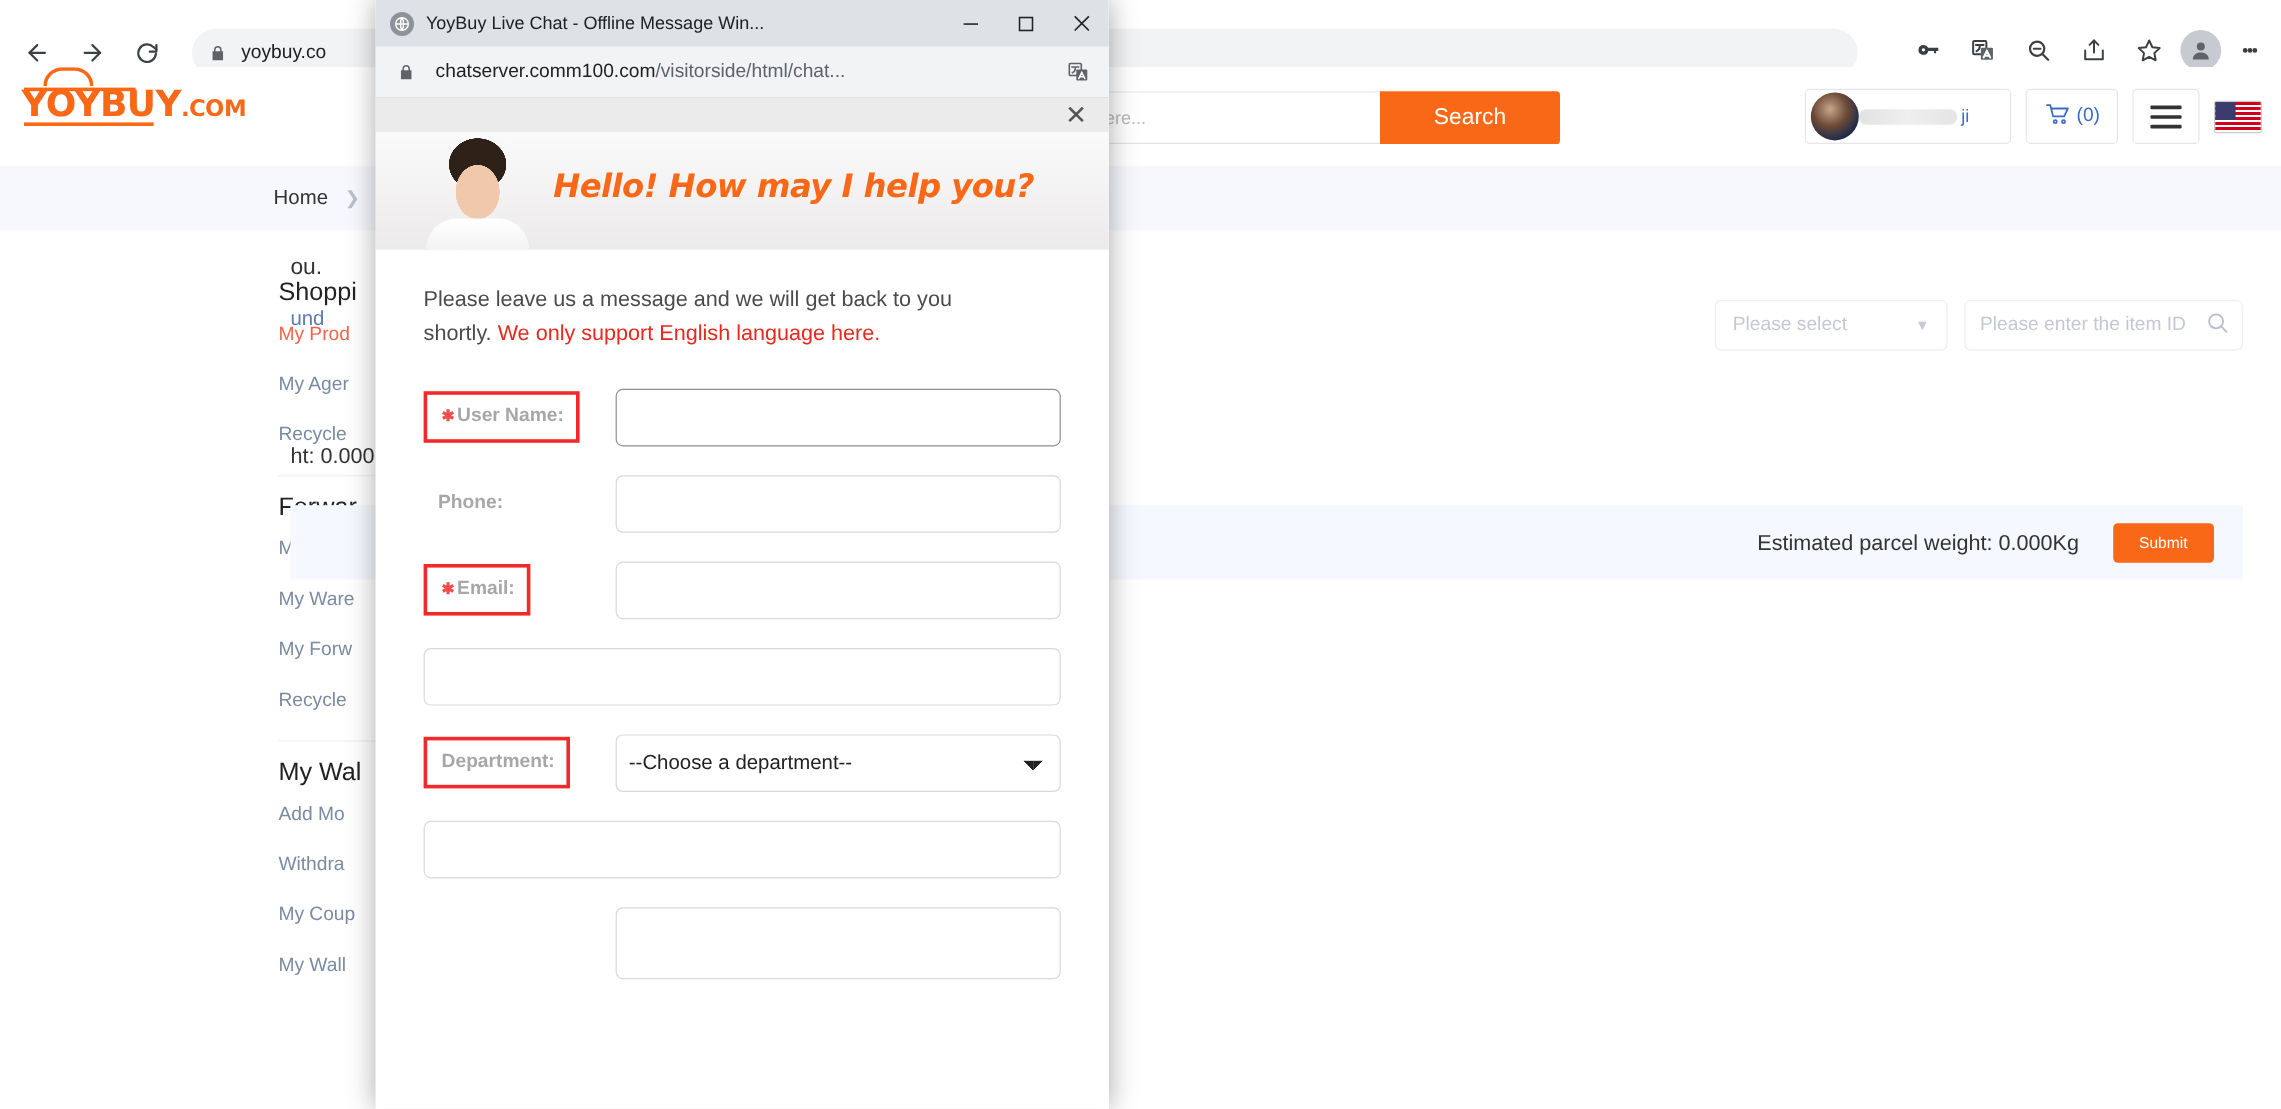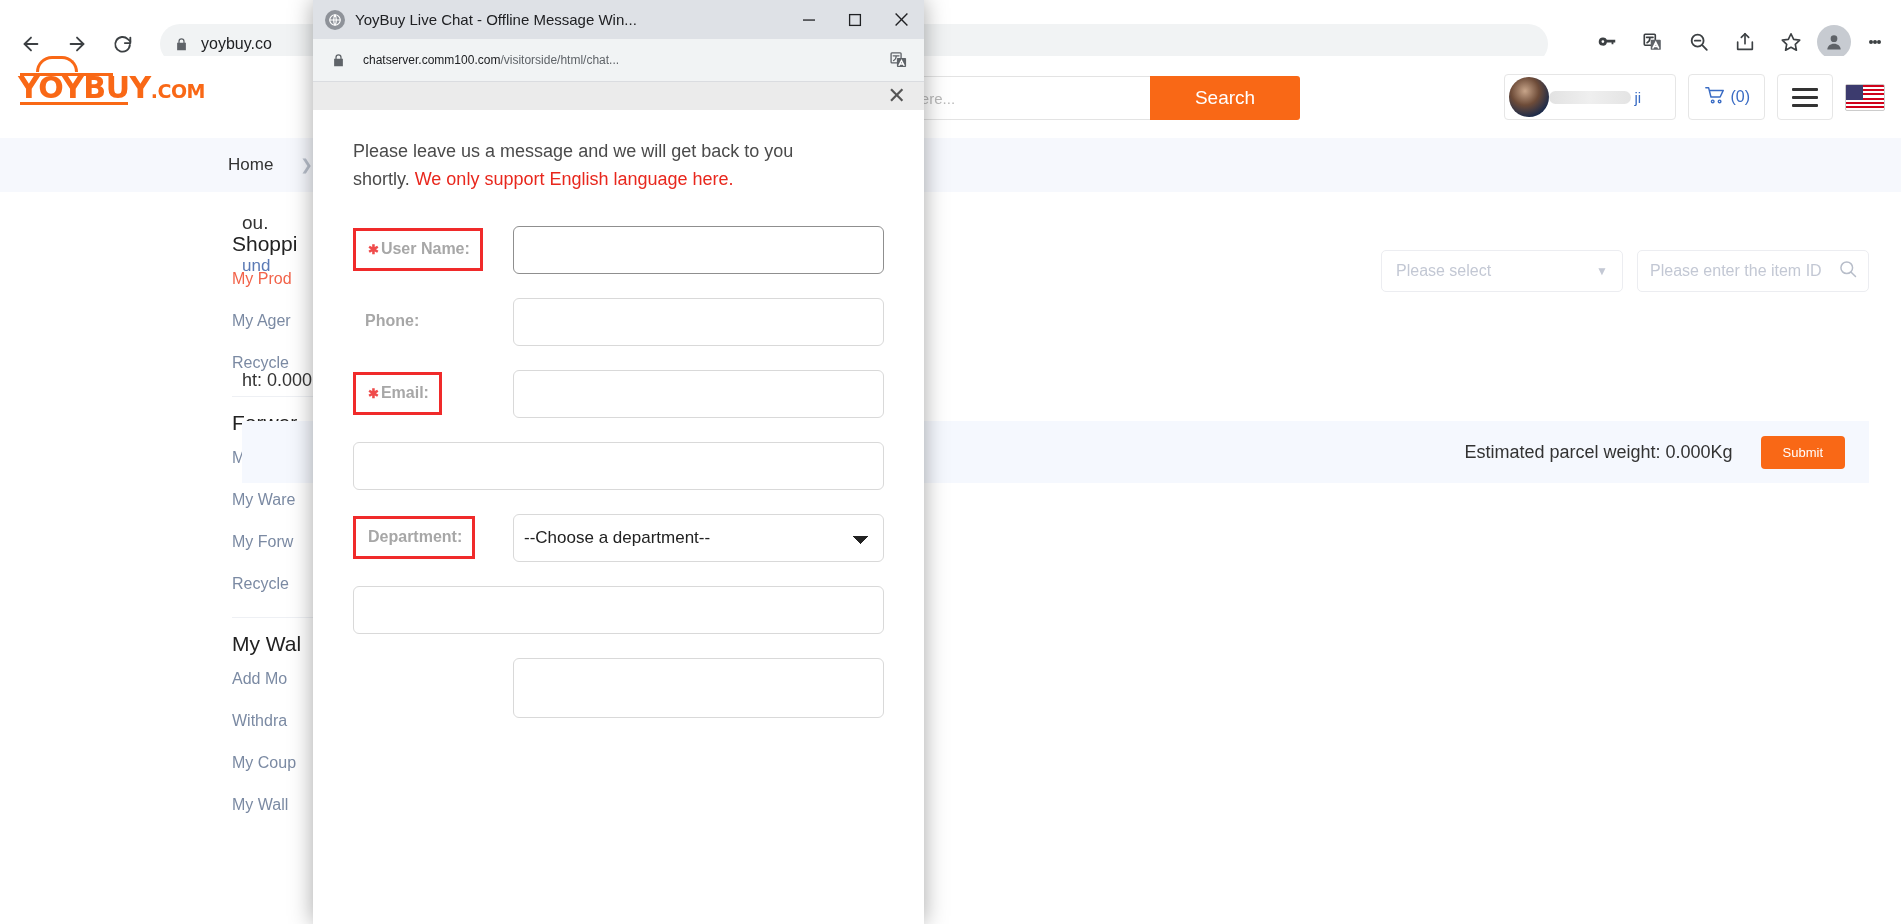--- a/index.html
+++ b/index.html
@@ -116,21 +116,21 @@
     width: 40px; height: 27px; border-radius:2px; overflow:hidden; position:relative;
     background: repeating-linear-gradient(#d0021b 0 2.1px, #fff 2.1px 4.2px);
     border:1px solid #ccc;
   }
   .flag .canton {
     position:absolute; left:0; top:0; width: 17px; height: 15px; background:#3c3b6e;
   }
 
   .breadcrumb-bar {
     height: 54px; background:#f6f8fd; display:flex; align-items:center;
-    padding-left: 228px; font-size: 17px; color:#333; gap: 27px;
+    padding-left: 228px; font-size: 17px; color:#333; gap: 14px;
   }
   .breadcrumb-bar .chev { color:#b9c0cc; font-size: 15px; }
 
   .body-row { display:flex; }
   .sidebar { width: 228px; padding: 26px 0 0 232px; }
   .side-group { margin-bottom: 10px; }
   .side-title {
     font-size: 21px; color:#222; margin: 14px 0 14px 0; white-space:nowrap;
   }
   .side-link {
@@ -138,21 +138,21 @@
   }
   .side-link.active { color:#f2634a; }
   .side-sep { border-top:1px solid #eef0f4; margin: 6px 0 4px 0; width: 160px; }
 
   .main { flex:1; padding: 20px 32px 0 10px; }
   .main-note { font-size: 19px; color:#333; margin-bottom: 22px; }
   .tabs-row { display:flex; align-items:center; gap: 42px; margin-bottom: 8px; position:relative; }
   .tab { font-size: 17px; color:#5b7ab5; }
   .filters { position:absolute; right: 0; top:-6px; display:flex; gap: 14px; }
   .sel-box {
-    width: 242px; height: 42px; border:1px solid #ecedf1; border-radius:5px;
+    width: 194px; height: 42px; border:1px solid #ecedf1; border-radius:5px;
     display:flex; align-items:center; justify-content:space-between;
     padding: 0 14px; color:#c3c8d4; font-size: 16px; background:#fff;
   }
   .sel-box .cv { color:#c3c8d4; font-size: 12px; }
   .find-box {
     width: 232px; height: 42px; border:1px solid #ecedf1; border-radius:5px;
     display:flex; align-items:center; padding: 0 12px; color:#c3c8d4; font-size: 16px;
     background:#fff; overflow:hidden; position:relative;
   }
   .find-box .mag { position:absolute; right: 10px; color:#b7bdc9; }
@@ -205,21 +205,21 @@
     flex:1; font-size: 15px; color:#202124; white-space:nowrap; overflow:hidden;
   }
   .pop-wbtns { display:flex; align-items:stretch; height: 39px; }
   .pop-wbtn {
     width: 46px; display:flex; align-items:center; justify-content:center; color:#202124;
   }
   .pop-urlbar {
     height: 43px; background:#f1f3f4; display:flex; align-items:center;
     padding: 0 12px; gap: 12px; border-bottom:1px solid #dadce0;
   }
-  .pop-url { flex:1; font-size: 12px; color:#202124; white-space:nowrap; overflow:hidden; }
+  .pop-url { flex:1; font-size: 16px; color:#202124; white-space:nowrap; overflow:hidden; }
   .pop-url .dim { color:#5f6368; }
   .tr-ico {
     width: 26px; height: 26px; flex:none; display:flex; align-items:center; justify-content:center;
   }
   .pop-closerow {
     height: 28px; background:#ebebeb; display:flex; align-items:center; justify-content:flex-end;
     padding-right: 18px;
   }
   .pop-x { font-size: 22px; color:#555; line-height:1; cursor:pointer; }
 
@@ -535,20 +535,24 @@
           <rect x="9.5" y="9.5" width="11" height="11" rx="1" fill="#5f6368" stroke="none"></rect>
           <path d="M12 18.5l3-6 3 6M13 16.8h4" stroke="#fff" stroke-linecap="round"></path>
         </svg>
     </span>
   </div>
 
   <div class="pop-closerow">
     <span class="pop-x">✕</span>
   </div>
 
+  <div class="pop-banner">
+    <div class="agent-photo"></div>
+    <div class="banner-text">Hello! How may I help you?</div>
+  </div>
 
   <div class="pop-body">
     <div class="pop-intro">
       <span>Please leave us a message and we will get back to you</span>
       <span>shortly. </span><span class="red">We only support English language here.</span>
     </div>
 
     <div class="frow">
       <div class="flabel-wrap">
         <div class="flabel"><span class="star">✱</span><span>User Name:</span></div>

